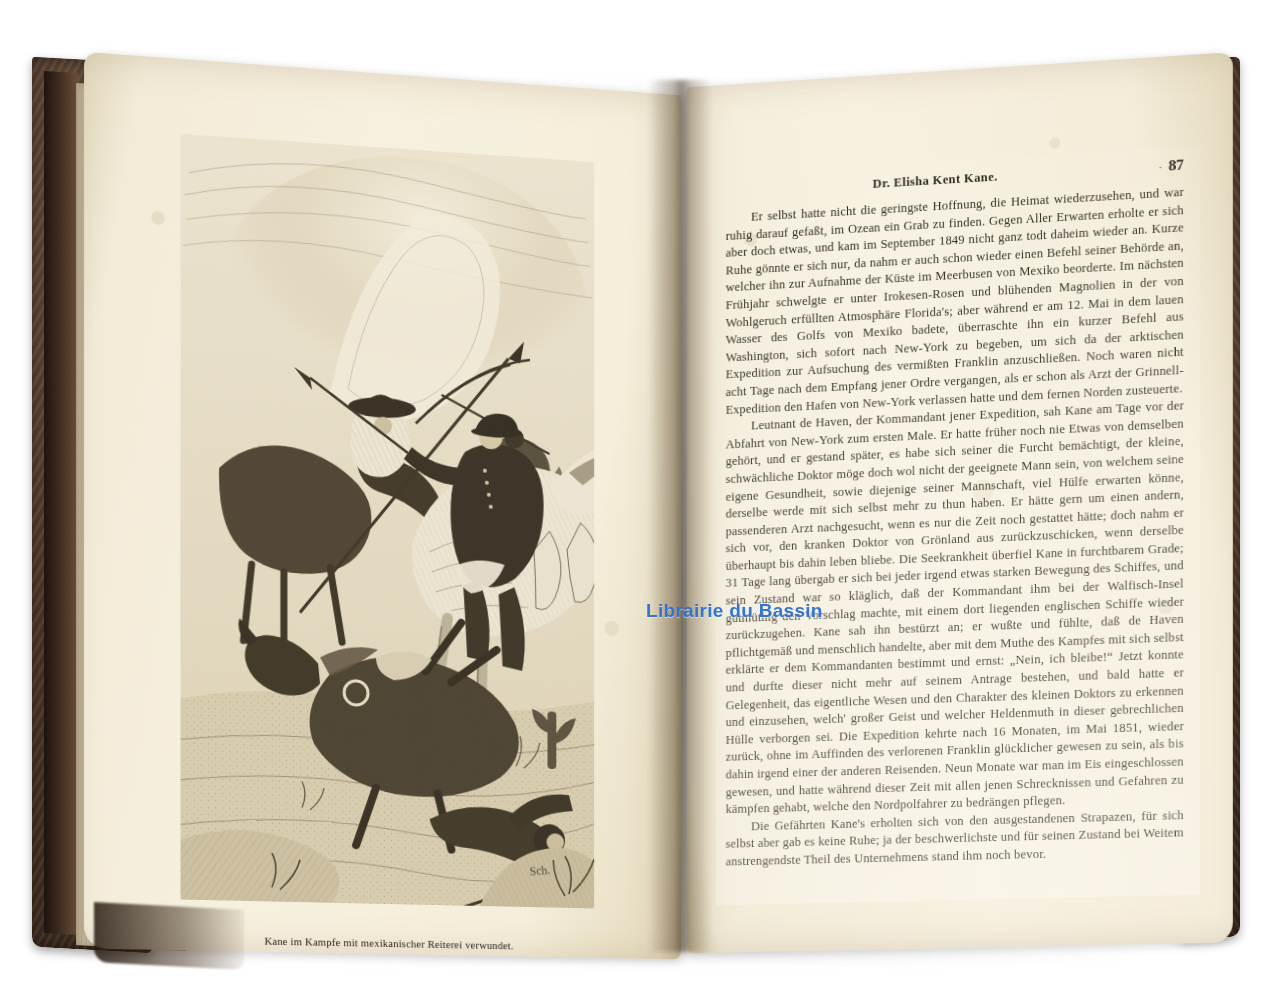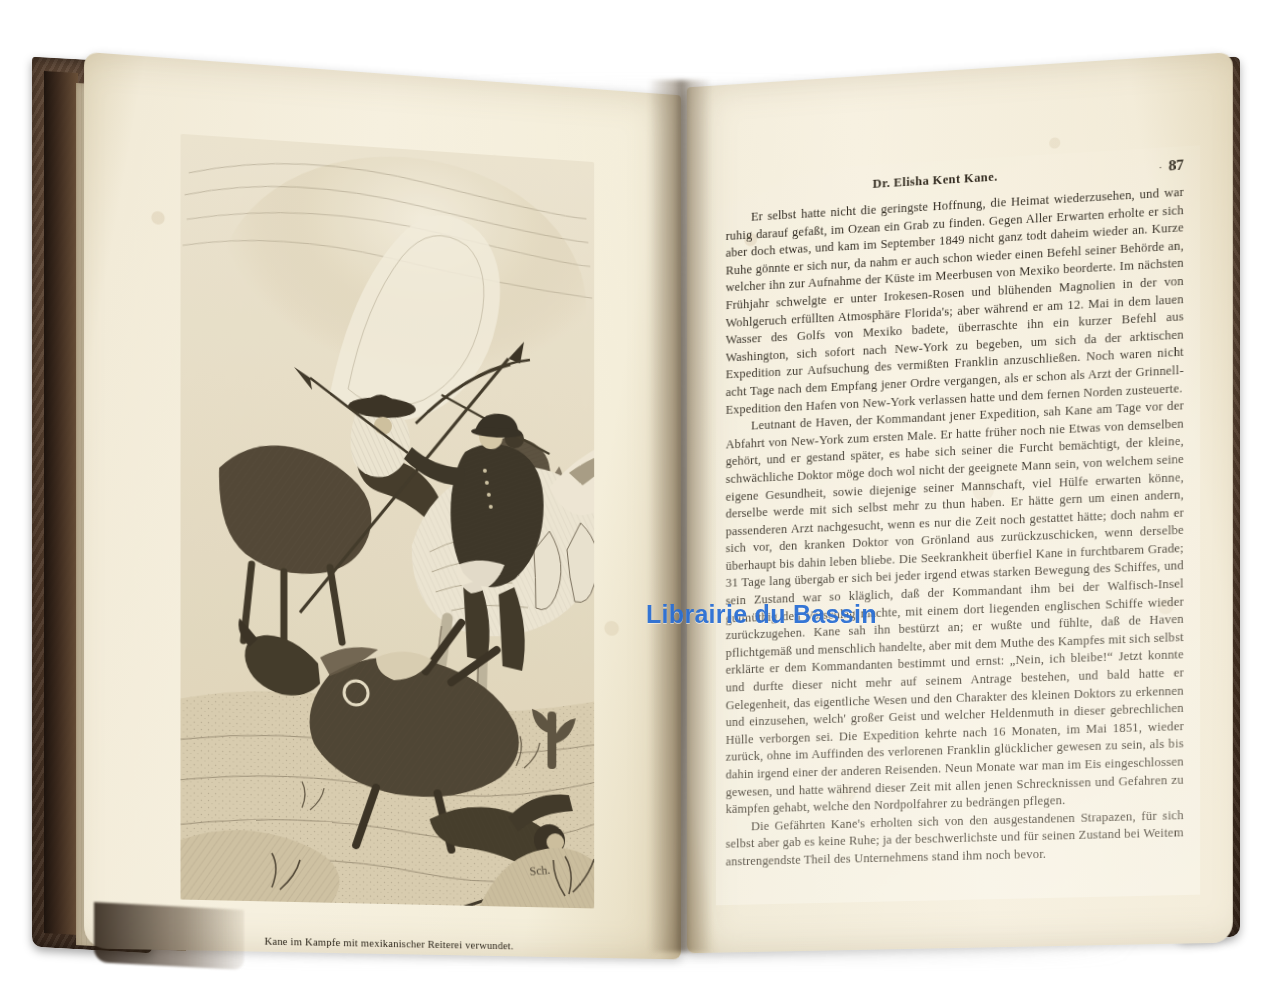--- a/index.html
+++ b/index.html
@@ -256,21 +256,21 @@
     color: #2c251a;
     letter-spacing: .2px;
   }
 
   
   .watermark {
     position: absolute;
     left: 646px;
     top: 600px;
     font-family: "Liberation Sans", sans-serif;
-    font-size: 25px;
+    font-size: 19px;
     font-weight: 700;
     color: #2b6fd4;
     text-shadow: 0 1px 0 rgba(255,255,255,0.55);
     letter-spacing: .3px;
     opacity: .95;
     pointer-events: none;
   }
 
   
   .tail-edge {

